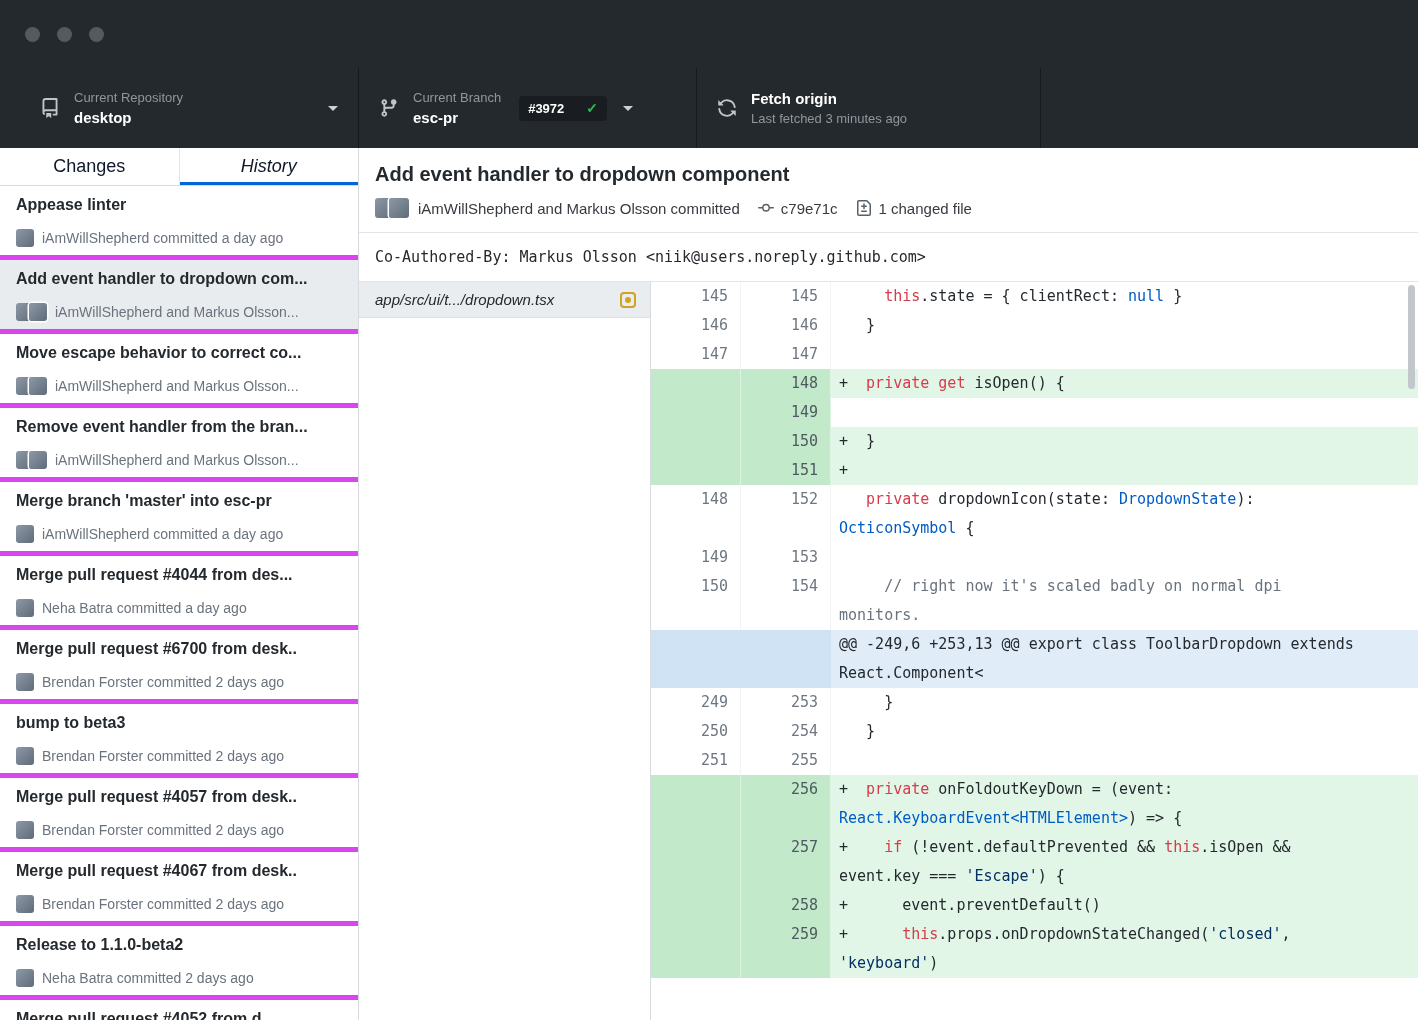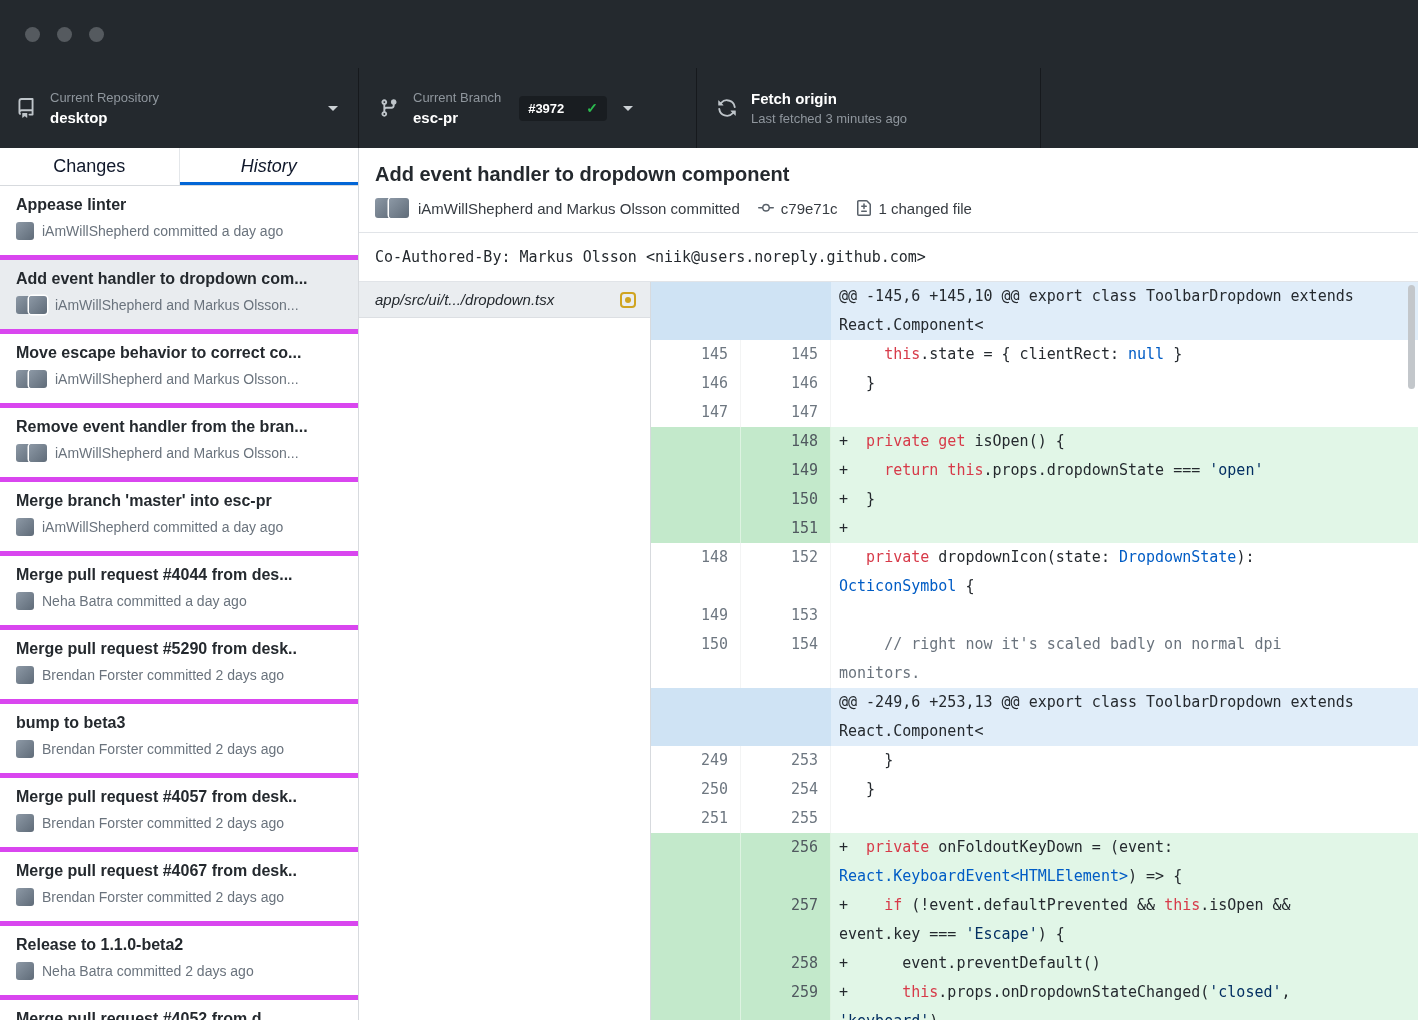--- a/index.html
+++ b/index.html
@@ -8,21 +8,21 @@
   .app { width:1418px; height:1020px; display:flex; flex-direction:column; overflow:hidden; }
 
   
   .titlebar { height:68px; background:#24292e; flex:none; display:flex; align-items:center; padding-left:25px; }
   .traffic { display:flex; gap:17px; }
   .light { width:15px; height:15px; border-radius:50%; background:#555a5f; }
 
   
   .toolbar { height:80px; background:#24292e; flex:none; display:flex; }
   .tb-sec { display:flex; align-items:center; border-right:1px solid #16191d; padding:0 20px; cursor:default; }
-  .tb-repo { width:359px; padding-left:16px; }
+  .tb-repo { width:359px; padding-left:40px; }
   .tb-branch { width:338px; }
   .tb-fetch { width:344px; }
   .tb-rest { flex:1; }
   .tb-icon { color:#bfc5ca; margin-right:14px; flex:none; display:flex; }
   .tb-icon svg { width:20px; height:20px; fill:currentColor; }
   .tb-label { font-size:13px; color:#8f969d; margin-bottom:4px; }
   .tb-value { font-size:15px; font-weight:bold; color:#fff; }
   .chevron { margin-left:auto; width:0; height:0; border-left:5px solid transparent; border-right:5px solid transparent; border-top:5px solid #ccd1d5; flex:none; }
   .tb-branch .chevron { margin-left:16px; }
   .branch-badge { background:#191d21; border-radius:4px; padding:5px 9px; display:flex; align-items:center; gap:22px; margin-left:18px; }
@@ -37,21 +37,21 @@
   
   .sidebar { width:359px; flex:none; border-right:1px solid #d7dade; background:#fff; display:flex; flex-direction:column; }
   .tabs { height:38px; flex:none; display:flex; border-bottom:1px solid #d7dade; }
   .tab { flex:1; display:flex; align-items:center; justify-content:center; font-size:18px; color:#0f172a; position:relative; border-right:1px solid #e4e7ea; cursor:pointer; }
   .tab:last-child { border-right:none;font-style:italic; }
   .tab.selected::after { content:""; position:absolute; left:0; right:0; bottom:0; height:3px; background:var(--accent-blue,#0366d6); }
   .commit-list { flex:1; overflow:hidden; }
   .commit-item { height:74px; padding:10px 16px 0; border-bottom:5px solid #d946ef; overflow:hidden; }
   .commit-item.selected { background:var(--selected-row-bg,#e9ecef); }
   .c-title { font-size:16px; font-weight:bold; color:#24292e; white-space:nowrap; overflow:hidden; }
-  .c-meta { display:flex; align-items:center; margin-top:8px; }
+  .c-meta { display:flex; align-items:center; margin-top:15px; }
   .avatar { width:18px; height:18px; border-radius:3px; background:linear-gradient(135deg,#8d99a6,#5f6b78); flex:none; }
   .c-meta .avatar + .avatar { margin-left:-5px; box-shadow:0 0 0 1.5px #fff; }
   .c-meta-text { margin-left:8px; font-size:14px; color:#6a737d; white-space:nowrap; overflow:hidden; }
 
   
   .main { flex:1; min-width:0; display:flex; flex-direction:column; background:#fff; }
   .commit-header { padding:15px 16px 14px; border-bottom:1px solid #e1e4e8; flex:none; }
   .commit-title-main { font-size:20px; font-weight:bold; color:#24292e; }
   .commit-meta-row { display:flex; align-items:center; margin-top:12px; font-size:15px; color:#363b41; }
   .avatar-stack { display:flex; margin-right:9px; }
@@ -191,21 +191,21 @@
             </div>
           </div>
           <div class="commit-item">
             <div class="c-title">Merge pull request #4044 from des...</div>
             <div class="c-meta">
               <span class="avatar"></span>
               <span class="c-meta-text">Neha Batra committed a day ago</span>
             </div>
           </div>
           <div class="commit-item">
-            <div class="c-title">Merge pull request #5290 from desk..</div>
+            <div class="c-title">Merge pull request #6700 from desk..</div>
             <div class="c-meta">
               <span class="avatar"></span>
               <span class="c-meta-text">Brendan Forster committed 2 days ago</span>
             </div>
           </div>
           <div class="commit-item">
             <div class="c-title">bump to beta3</div>
             <div class="c-meta">
               <span class="avatar"></span>
               <span class="c-meta-text">Brendan Forster committed 2 days ago</span>
@@ -268,21 +268,20 @@
         <div class="file-col">
           <div class="file-row">
             <span class="file-path">app/src/ui/t.../dropdown.tsx</span>
             <span class="mod-icon"></span>
           </div>
         </div>
         <div class="diff-view">
             <div class="drow hunk">
               <div class="num old"></div>
               <div class="num new"></div>
-              <div class="code"><span>@@ -145,6 +145,10 @@ export class ToolbarDropdown extends React.Component&lt;</span></div>
             </div>
             <div class="drow context">
               <div class="num old">145</div>
               <div class="num new">145</div>
               <div class="code"><span>     </span><span class="tok-k">this</span><span>.state = { clientRect: </span><span class="tok-b">null</span><span> }</span></div>
             </div>
             <div class="drow context">
               <div class="num old">146</div>
               <div class="num new">146</div>
               <div class="code"><span>   }</span></div>
@@ -293,21 +292,20 @@
               <div class="code"><span> </span></div>
             </div>
             <div class="drow add">
               <div class="num old"></div>
               <div class="num new">148</div>
               <div class="code"><span>+  </span><span class="tok-k">private</span><span> </span><span class="tok-k">get</span><span> isOpen() {</span></div>
             </div>
             <div class="drow add">
               <div class="num old"></div>
               <div class="num new">149</div>
-              <div class="code"><span>+    </span><span class="tok-k">return</span><span> </span><span class="tok-k">this</span><span>.props.dropdownState === </span><span class="tok-s">'open'</span></div>
             </div>
             <div class="drow add">
               <div class="num old"></div>
               <div class="num new">150</div>
               <div class="code"><span>+  }</span></div>
             </div>
             <div class="drow add">
               <div class="num old"></div>
               <div class="num new">151</div>
               <div class="code"><span>+</span></div>

